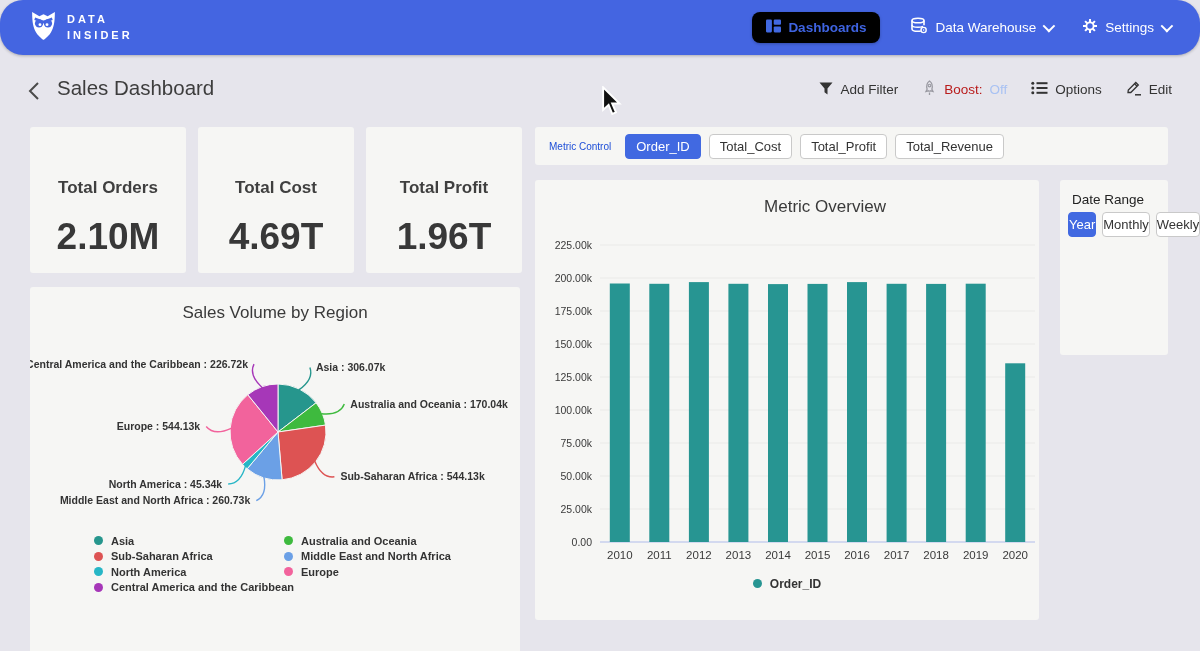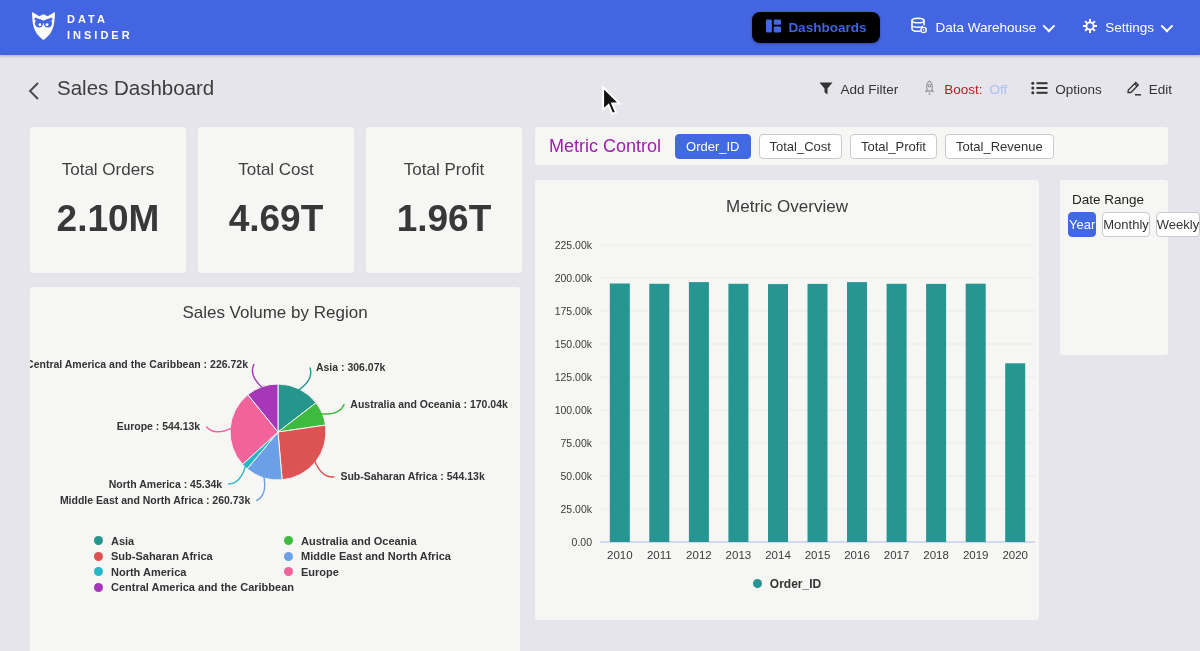--- a/index.html
+++ b/index.html
@@ -2,21 +2,21 @@
 <html><head>
 <meta charset="utf-8">
 <style>
   * { margin:0; padding:0; box-sizing:border-box; }
   html,body { width:1200px; height:651px; overflow:hidden; }
   body { font-family:"Liberation Sans", sans-serif; background:#e6e5ec; position:relative; }
 
   
   .navbar { position:absolute; left:0; top:0; width:1200px; height:55px; background:#4465e1;
             display:flex; align-items:center; justify-content:space-between; padding:0 30px;
-            box-shadow:0 1px 3px rgba(0,0,0,.25); z-index:5; }
+            box-shadow:0 1px 3px rgba(0,0,0,.25); z-index:5;border-radius:23px; }
   .brand { display:flex; align-items:center; gap:10px; }
   .brand-text { color:#fff; font-size:11px; font-weight:bold; letter-spacing:3px; line-height:1.45; }
   .nav-right { display:flex; align-items:center; gap:30px; }
   .nav-item { display:flex; align-items:center; gap:7px; color:#fff; font-size:13.5px; cursor:pointer; }
   .nav-pill { background:#000000; color:#3e63e0; font-weight:bold; padding:7px 14px; border-radius:8px;
               box-shadow:0 1px 3px rgba(0,0,0,.25); }
   .chev { width:9px; height:9px; border-right:2px solid #fff; border-bottom:2px solid #fff;
           transform:rotate(45deg) translateY(-2px); display:inline-block; }
 
   
@@ -25,43 +25,43 @@
   .back-btn { position:absolute; left:27px; top:8px; width:18px; height:22px; cursor:pointer; }
   .page-title { position:absolute; left:57px; top:4px; font-size:20.5px; color:#3d3d3d; font-weight:500; }
   .header-actions { position:absolute; right:28px; top:8px; display:flex; align-items:center; gap:24px; }
   .h-action { display:flex; align-items:center; gap:7px; font-size:13.5px; color:#333; font-weight:500; cursor:pointer; }
   .boost-label { color:#b91c1c; }
   .boost-state { color:#a9c2f3; }
 
   
   .card { position:absolute; background:#f6f6f4; border-radius:3px; }
   .kpi { width:156px; height:146px; top:127px; text-align:center; }
-  .kpi-label { margin-top:33px; font-size:17px; color:#3f3f3f; font-weight:400; }
+  .kpi-label { margin-top:51px; font-size:17px; color:#3f3f3f; font-weight:700; }
   .kpi-value { margin-top:18px; font-size:37px; color:#383838; font-weight:bold; }
 
   .card-title { position:absolute; width:100%; text-align:center; font-size:17px; color:#3a3a3a; font-weight:500; }
 
   
   .metric-strip { left:535px; top:127px; width:633px; height:38px; display:flex; align-items:center;
                   padding-left:14px; gap:8px; }
-  .metric-strip-label { font-size:18px; color:#a21caf; margin-right:6px; }
+  .metric-strip-label { font-size:10px; color:#1d4ed8; margin-right:6px; }
   .pill-btn { background:#fff; border:1px solid #c9c9c9; border-radius:4px; font-family:"Liberation Sans",sans-serif;
               font-size:13px; color:#333; padding:4px 10px; cursor:pointer; white-space:nowrap; }
   .pill-btn.active { background:#4169e1; border-color:#4169e1; color:#fff; }
 
   
   .pie-card { left:30px; top:287px; width:490px; height:420px; }
   .pie-card .card-title { top:16px; }
   .pie-legend-col { position:absolute; top:246px; }
   .legend-row { display:flex; align-items:center; gap:8px; height:15.5px; }
   .legend-dot { width:9px; height:9px; border-radius:50%; flex:0 0 auto; }
   .legend-label { font-size:11px; font-weight:bold; color:#333; white-space:nowrap; }
 
   
-  .bar-card { left:535px; top:180px; width:504px; height:440px; }
+  .bar-card { left:535px; top:180px; width:504px; height:440px;padding-left:38px; }
   .bar-card .card-title { top:17px; }
   .bar-legend { position:absolute; left:0; top:396px; width:100%; display:flex; justify-content:center; }
 
   
   .date-panel { left:1060px; top:180px; width:108px; height:175px; }
   .date-panel-label { position:absolute; left:12px; top:12px; font-size:13.5px; color:#222; }
   .date-btns { position:absolute; left:8px; top:32px; width:92px; display:flex; flex-direction:row; gap:6px; }
   .date-btns .pill-btn { width:100%; text-align:center; padding:4px 0; }
 
   svg text { font-family:"Liberation Sans", sans-serif; }

